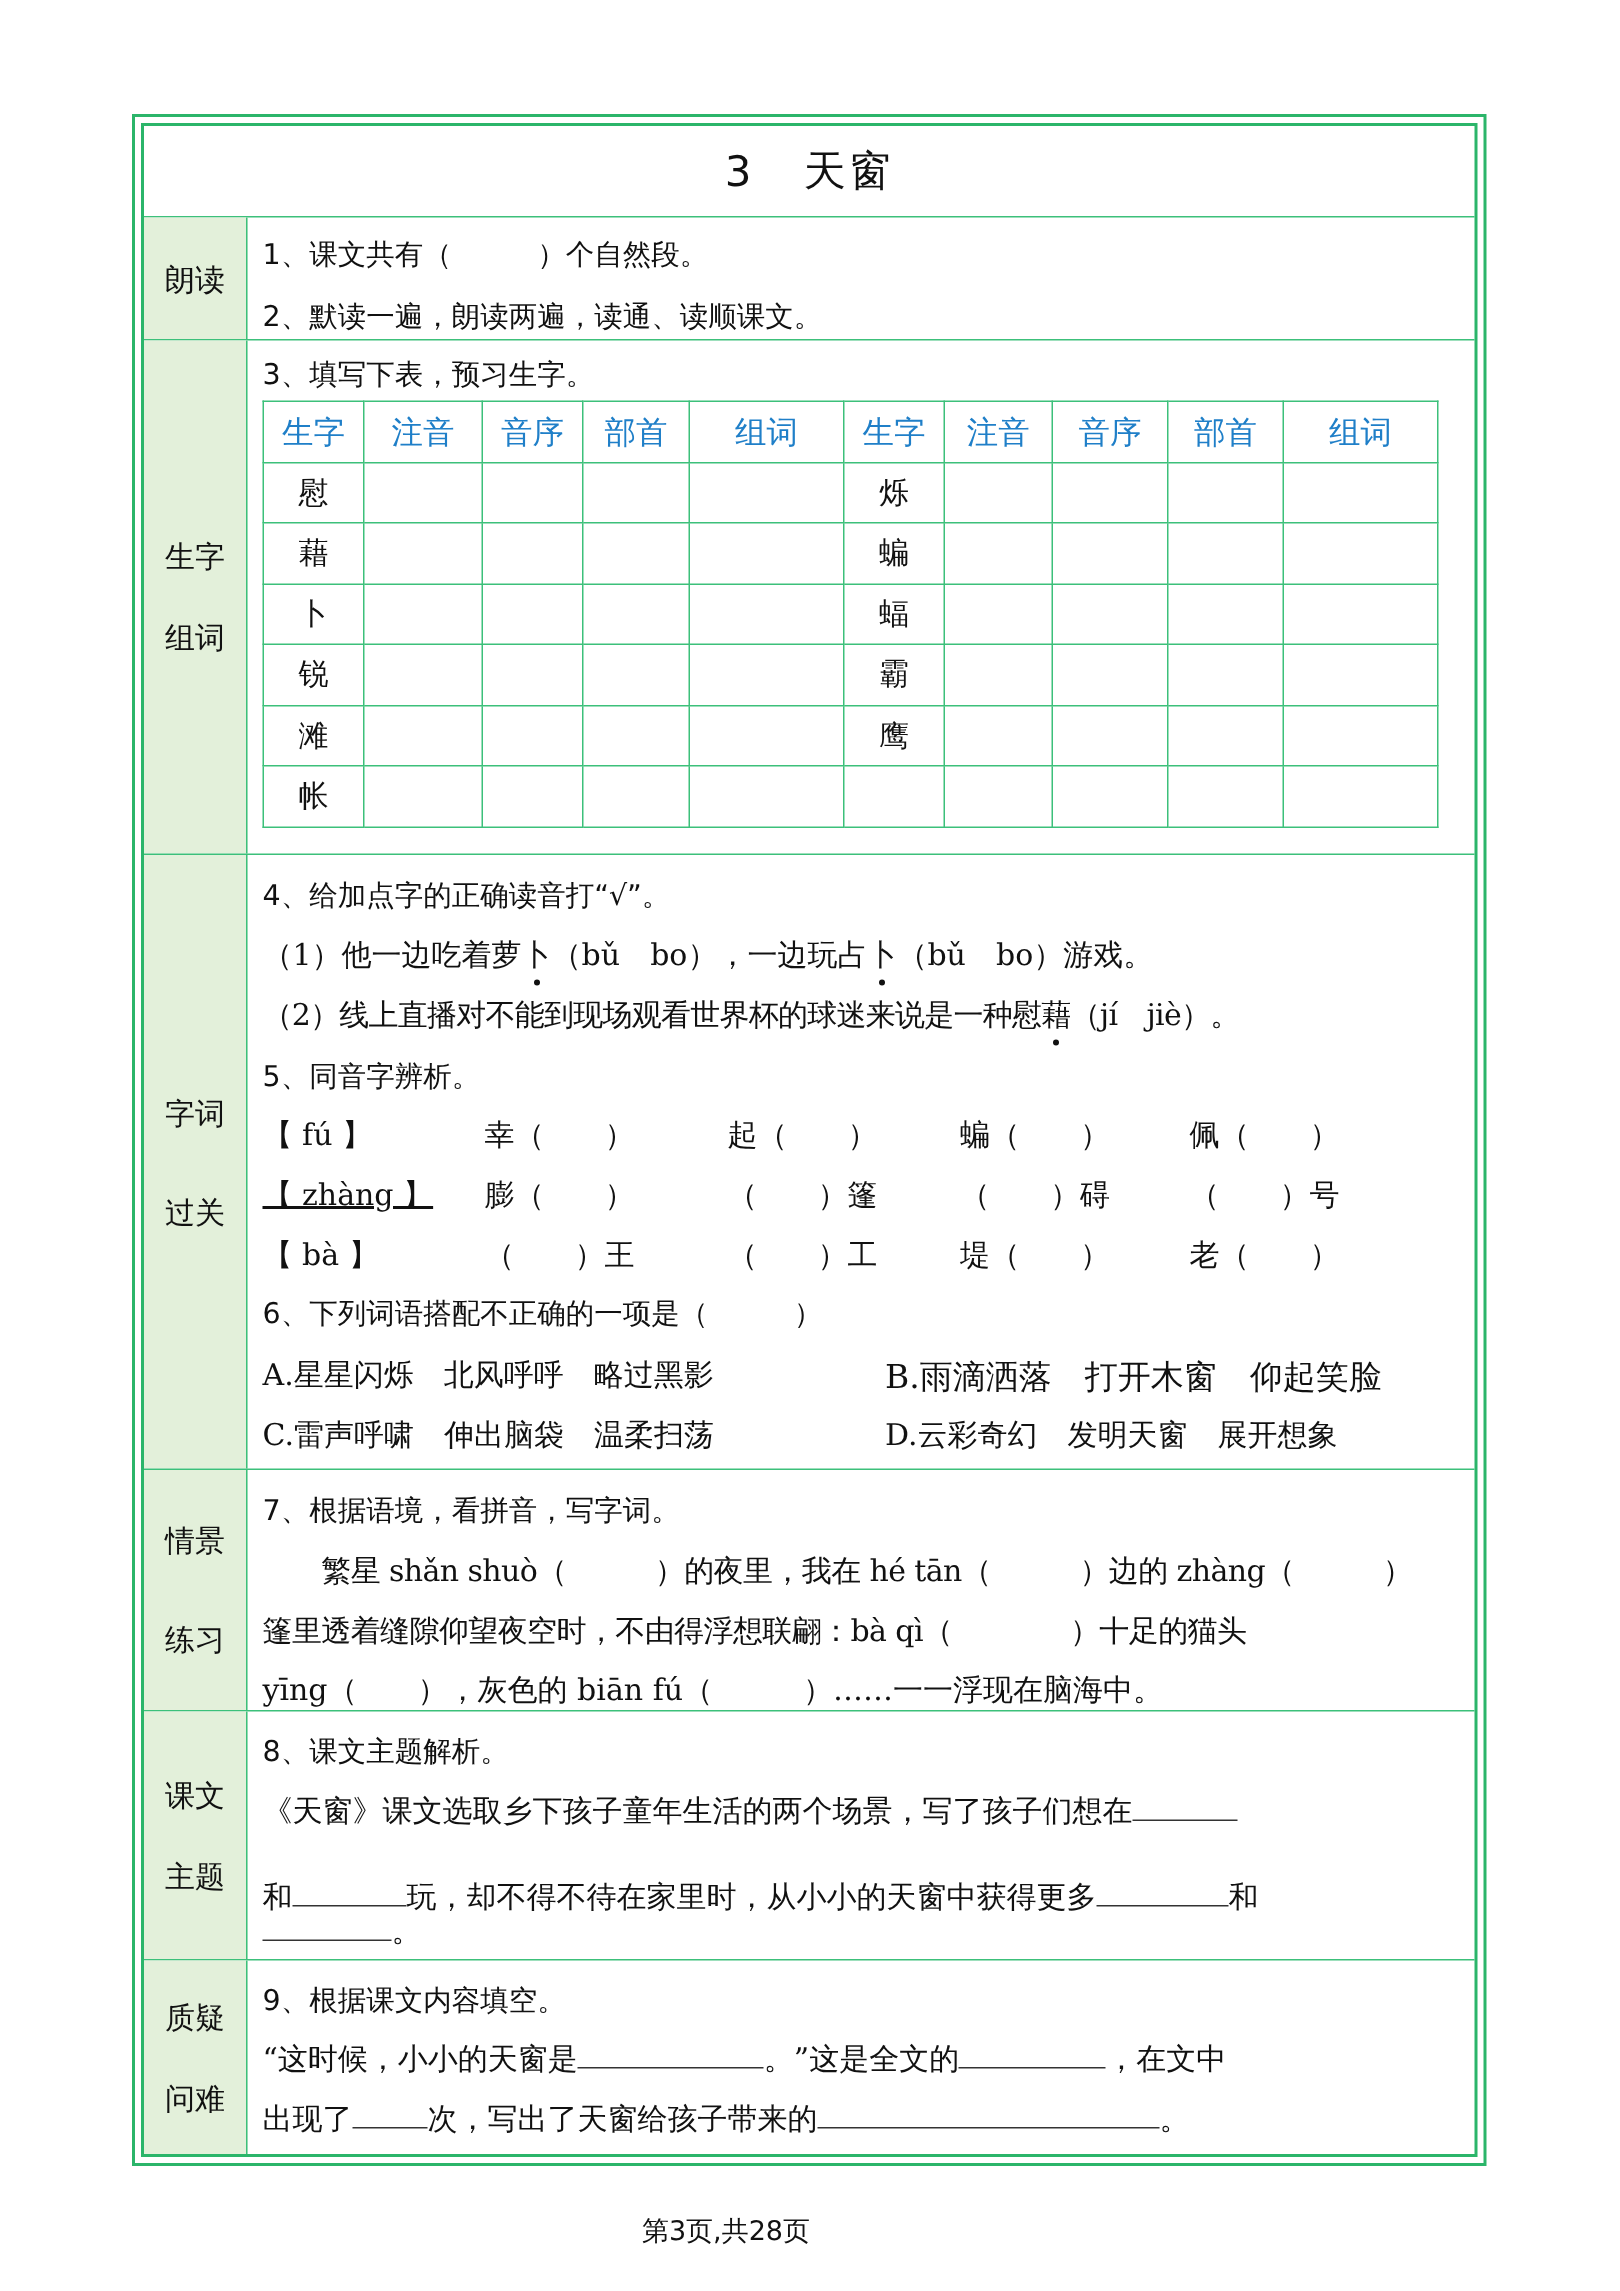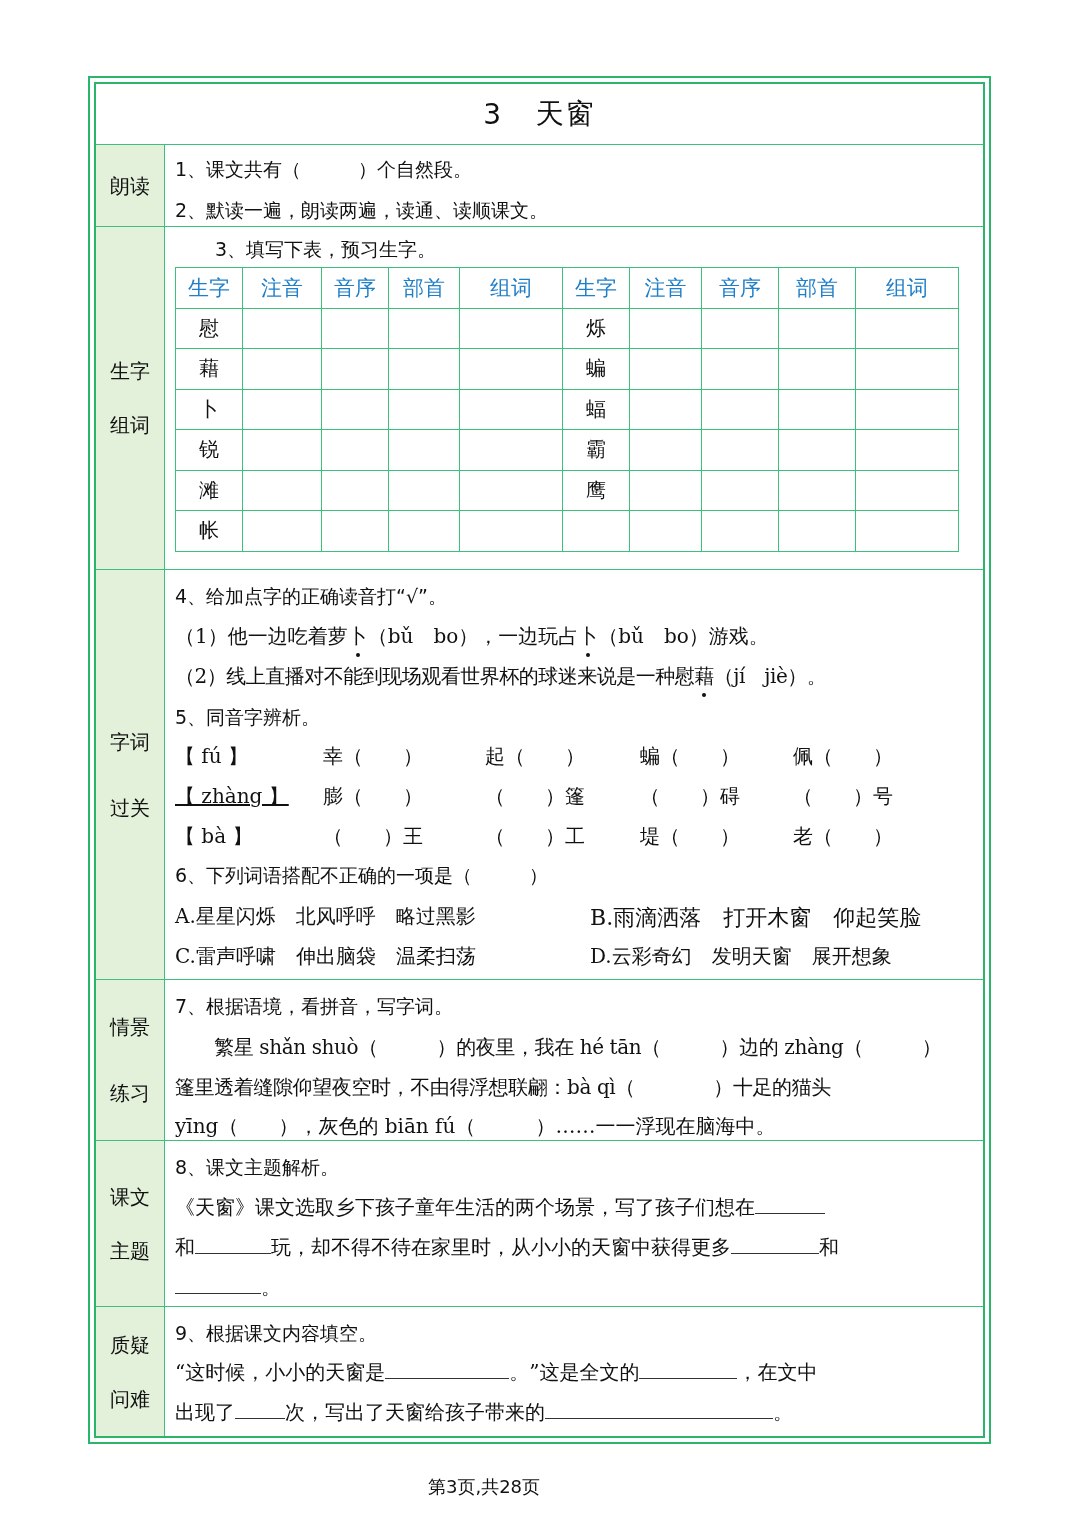--- a/index.html
+++ b/index.html
@@ -41,21 +41,21 @@
       <div class="line" style="top:53px;">2、默读一遍，朗读两遍，读通、读顺课文。</div>
     </div>
   </div>
 
   <div class="row" style="top:142px;height:343px;">
     <div class="label-col" style="gap:34px;">
           <span>生字</span>
           <span>组词</span>
         </div>
     <div class="content">
-      <div class="line" style="top:10px;margin-left:40px;">3、填写下表，预习生字。</div>
+      <div class="line" style="top:10px;">3、填写下表，预习生字。</div>
       <table class="sz">
         <tbody>
               <tr>
           <th style="width:66px">生字</th>
           <th style="width:78px">注音</th>
           <th style="width:66px">音序</th>
           <th style="width:70px">部首</th>
           <th style="width:102px">组词</th>
           <th style="width:66px">生字</th>
           <th style="width:71px">注音</th>
@@ -193,21 +193,21 @@
   </div>
 
   <div class="row" style="top:1056px;height:166px;">
     <div class="label-col" style="gap:34px;">
           <span>课文</span>
           <span>主题</span>
         </div>
     <div class="content">
       <div class="line" style="top:14px;">8、课文主题解析。</div>
       <div class="line serif" style="top:53px;font-size:20px;"><span>《天窗》课文选取乡下孩子童年生活的两个场景，写了孩子们想在</span><span class="blank" style="width:70px;"></span></div>
-      <div class="line serif" style="top:93px;font-size:20px;"><span>和</span><span class="blank" style="width:76px;"></span><span>玩，却不得不待在家里时，从小小的天窗中获得更多</span><span class="blank" style="width:88px;"></span><span>和</span></div>
+      <div class="line serif" style="top:110px;font-size:20px;"><span>和</span><span class="blank" style="width:76px;"></span><span>玩，却不得不待在家里时，从小小的天窗中获得更多</span><span class="blank" style="width:88px;"></span><span>和</span></div>
       <div class="line serif" style="top:133px;font-size:20px;"><span class="blank" style="width:86px;"></span><span>。</span></div>
     </div>
   </div>
 
   <div class="row" style="top:1222px;bottom:0;">
     <div class="label-col" style="gap:34px;">
           <span>质疑</span>
           <span>问难</span>
         </div>
     <div class="content">

